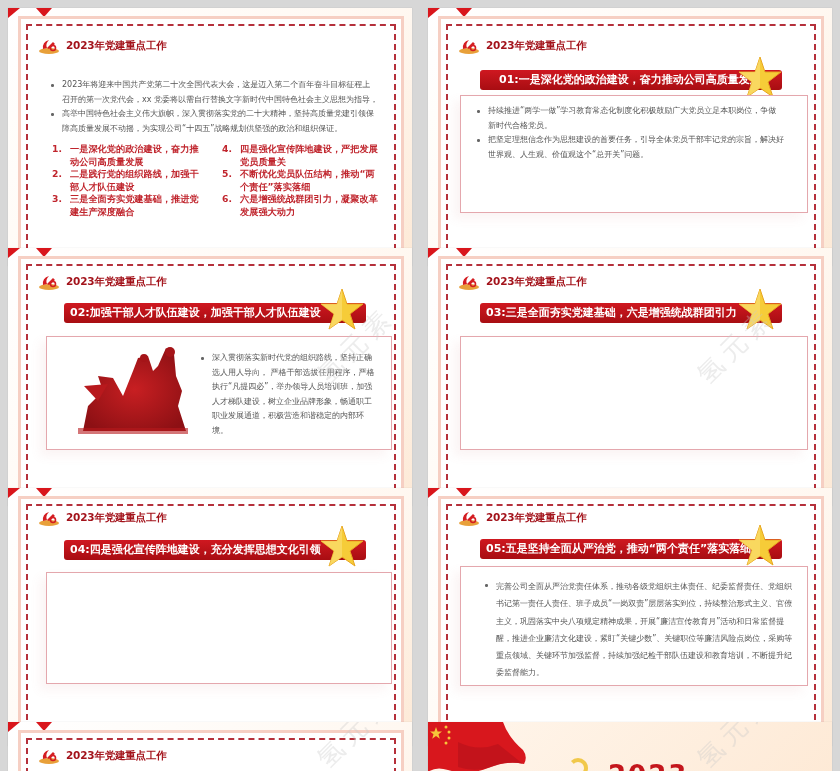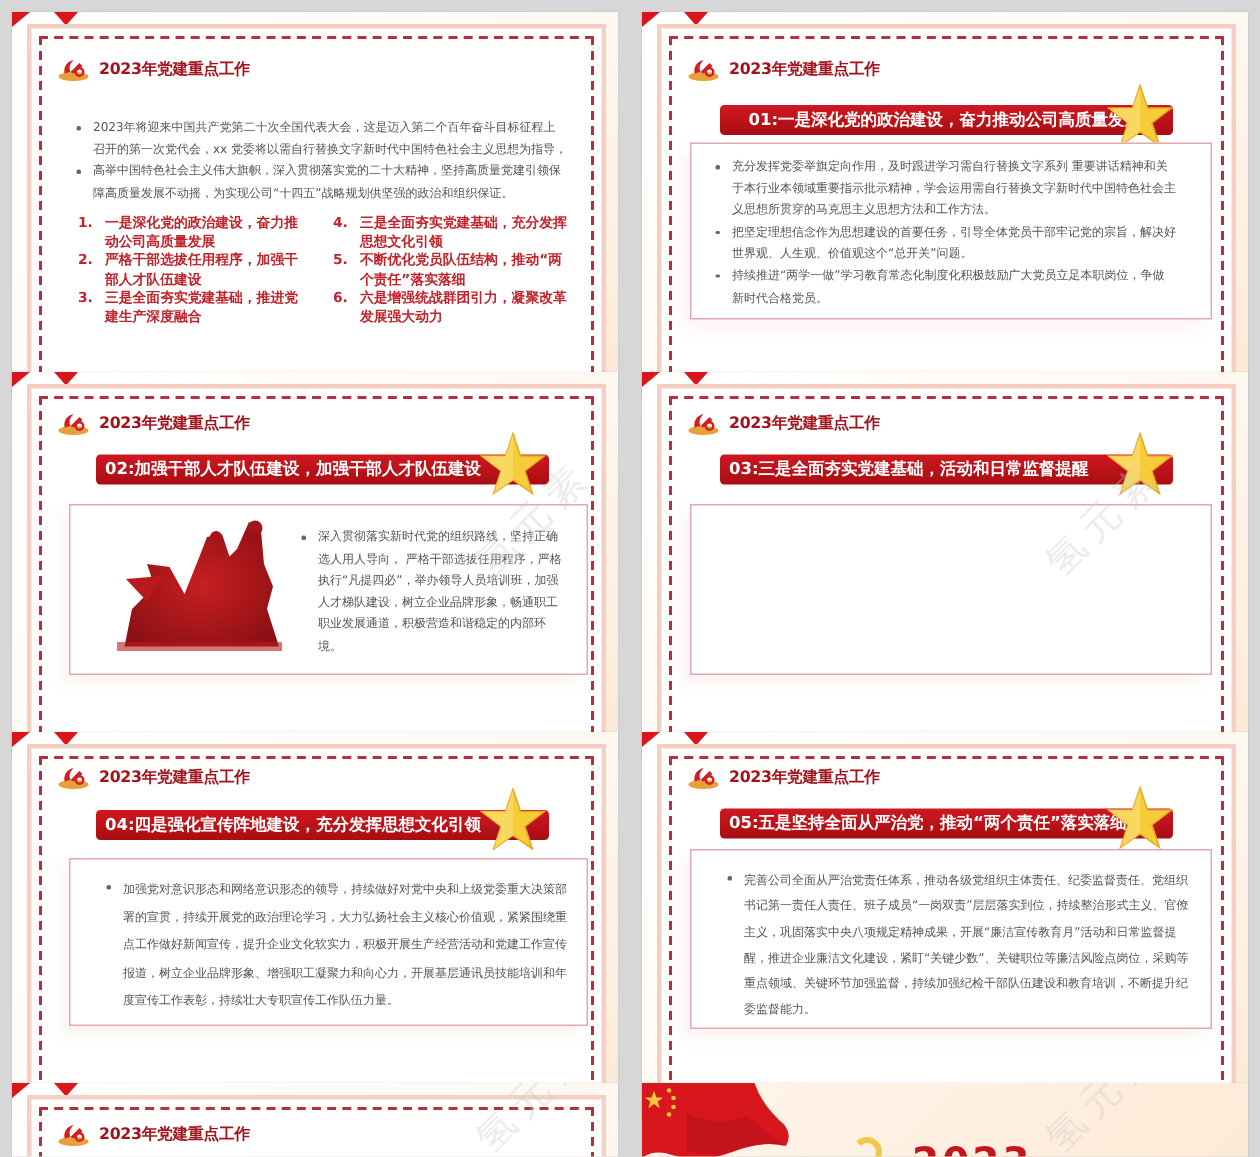--- a/index.html
+++ b/index.html
@@ -49,31 +49,31 @@
     <li>2023年将迎来中国共产党第二十次全国代表大会，这是迈入第二个百年奋斗目标征程上召开的第一次党代会，xx 党委将以需自行替换文字新时代中国特色社会主义思想为指导，</li>
     <li>高举中国特色社会主义伟大旗帜，深入贯彻落实党的二十大精神，坚持高质量党建引领保障高质量发展不动摇，为实现公司“十四五”战略规划供坚强的政治和组织保证。</li>
   </ul>
   <div class="num-list" style="left:44px;top:135px;width:152px;">
     <div class="item">
         <span class="n">1.</span>
         <span>一是深化党的政治建设，奋力推动公司高质量发展</span>
       </div>
     <div class="item">
         <span class="n">2.</span>
-        <span>严格干部选拔任用程序，加强干部人才队伍建设</span>
+        <span>二是践行党的组织路线，加强干部人才队伍建设</span>
       </div>
     <div class="item">
         <span class="n">3.</span>
         <span>三是全面夯实党建基础，推进党建生产深度融合</span>
       </div>
   </div>
   <div class="num-list" style="left:214px;top:135px;width:160px;">
     <div class="item">
         <span class="n">4.</span>
-        <span>三是全面夯实党建基础，充分发挥思想文化引领</span>
+        <span>四是强化宣传阵地建设，严把发展党员质量关</span>
       </div>
     <div class="item">
         <span class="n">5.</span>
         <span>不断优化党员队伍结构，推动“两个责任”落实落细</span>
       </div>
     <div class="item">
         <span class="n">6.</span>
         <span>六是增强统战群团引力，凝聚改革发展强大动力</span>
       </div>
   </div>
@@ -95,23 +95,22 @@
     </span>
     <span class="header-title">2023年党建重点工作</span>
   </div>
   <div class="banner" style="left:52px;top:62px;width:302px;padding-left:19px;">01:一是深化党的政治建设，奋力推动公司高质量发展</div>
   <svg class="star" style="left:310px;top:48px;" viewBox="0 0 44 42">
       <polygon points="22,1 27,16 43,16 30,26 35,41 22,32 9,41 14,26 1,16 17,16" fill="#f6cc38" stroke="#e8a620" stroke-width="1"></polygon>
       <polygon points="22,1 22,32 9,41 14,26 1,16 17,16" fill="#fbe07a" opacity=".6"></polygon>
     </svg>
   <div class="content-box" style="left:32px;top:87px;width:346px;height:116px;"></div>
   <ul class="bullets" style="position:absolute;left:46px;top:96px;width:310px;">
-    <li>充分发挥党委举旗定向作用，及时跟进学习需自行替换文字系列 重要讲话精神和关于本行业本领域重要指示批示精神，学会运用需自行替换文字新时代中国特色社会主义思想所贯穿的马克思主义思想方法和工作方法。</li>
+    <li>持续推进“两学一做”学习教育常态化制度化积极鼓励广大党员立足本职岗位，争做新时代合格党员。</li>
     <li>把坚定理想信念作为思想建设的首要任务，引导全体党员干部牢记党的宗旨，解决好世界观、人生观、价值观这个“总开关”问题。</li>
-    <li>持续推进“两学一做”学习教育常态化制度化积极鼓励广大党员立足本职岗位，争做新时代合格党员。</li>
   </ul>
 </div>
 
 <div class="slide" style="left:8px;top:248px;">
   <div class="corner-tri corner-l"></div>
   <div class="corner-tri" style="left:28px;"></div>
   <div class="outer"></div>
   <div class="dash"></div>
   <div class="header" style="top:26px;">
     <span class="emblem">
@@ -158,21 +157,21 @@
     <span class="emblem">
       <svg width="22" height="16" viewBox="0 0 22 16">
           <ellipse cx="11" cy="13" rx="10" ry="3" fill="#e8a03a"></ellipse>
           <path d="M5 11 Q4 4 11 2 Q7 6 9 10 Z" fill="#d41d22"></path>
           <path d="M9 10 L15 4 L17 6 L11 11 Z" fill="#d41d22"></path>
           <circle cx="15" cy="10" r="2.5" fill="none" stroke="#d41d22" stroke-width="1.6"></circle>
         </svg>
     </span>
     <span class="header-title">2023年党建重点工作</span>
   </div>
-  <div class="banner" style="left:52px;top:55px;width:302px;">03:三是全面夯实党建基础，活动和日常监督提醒</div>
+  <div class="banner" style="left:52px;top:55px;width:302px;">03:三是全面夯实党建基础，六是增强统战群团引力</div>
   <svg class="star" style="left:310px;top:40px;" viewBox="0 0 44 42">
       <polygon points="22,1 27,16 43,16 30,26 35,41 22,32 9,41 14,26 1,16 17,16" fill="#f6cc38" stroke="#e8a620" stroke-width="1"></polygon>
       <polygon points="22,1 22,32 9,41 14,26 1,16 17,16" fill="#fbe07a" opacity=".6"></polygon>
     </svg>
   <div class="content-box" style="left:32px;top:88px;width:346px;height:112px;"></div>
   <div class="watermark" style="left:260px;top:80px;">氢元素</div>
 </div>
 
 <div class="slide" style="left:8px;top:488px;">
   <div class="corner-tri corner-l"></div>
@@ -189,23 +188,20 @@
         </svg>
     </span>
     <span class="header-title">2023年党建重点工作</span>
   </div>
   <div class="banner" style="left:56px;top:52px;width:302px;">04:四是强化宣传阵地建设，充分发挥思想文化引领</div>
   <svg class="star" style="left:312px;top:37px;" viewBox="0 0 44 42">
       <polygon points="22,1 27,16 43,16 30,26 35,41 22,32 9,41 14,26 1,16 17,16" fill="#f6cc38" stroke="#e8a620" stroke-width="1"></polygon>
       <polygon points="22,1 22,32 9,41 14,26 1,16 17,16" fill="#fbe07a" opacity=".6"></polygon>
     </svg>
   <div class="content-box" style="left:38px;top:84px;width:344px;height:110px;"></div>
-  <ul class="bullets" style="position:absolute;left:60px;top:96px;width:312px;">
-    <li style="line-height:18.5px;">加强党对意识形态和网络意识形态的领导，持续做好对党中央和上级党委重大决策部署的宣贯，持续开展党的政治理论学习，大力弘扬社会主义核心价值观，紧紧围绕重点工作做好新闻宣传，提升企业文化软实力，积极开展生产经营活动和党建工作宣传报道，树立企业品牌形象、增强职工凝聚力和向心力，开展基层通讯员技能培训和年度宣传工作表彰，持续壮大专职宣传工作队伍力量。</li>
-  </ul>
 </div>
 
 <div class="slide" style="left:428px;top:488px;">
   <div class="corner-tri corner-l"></div>
   <div class="corner-tri" style="left:28px;"></div>
   <div class="outer"></div>
   <div class="dash"></div>
   <div class="header" style="top:22px;">
     <span class="emblem">
       <svg width="22" height="16" viewBox="0 0 22 16">

